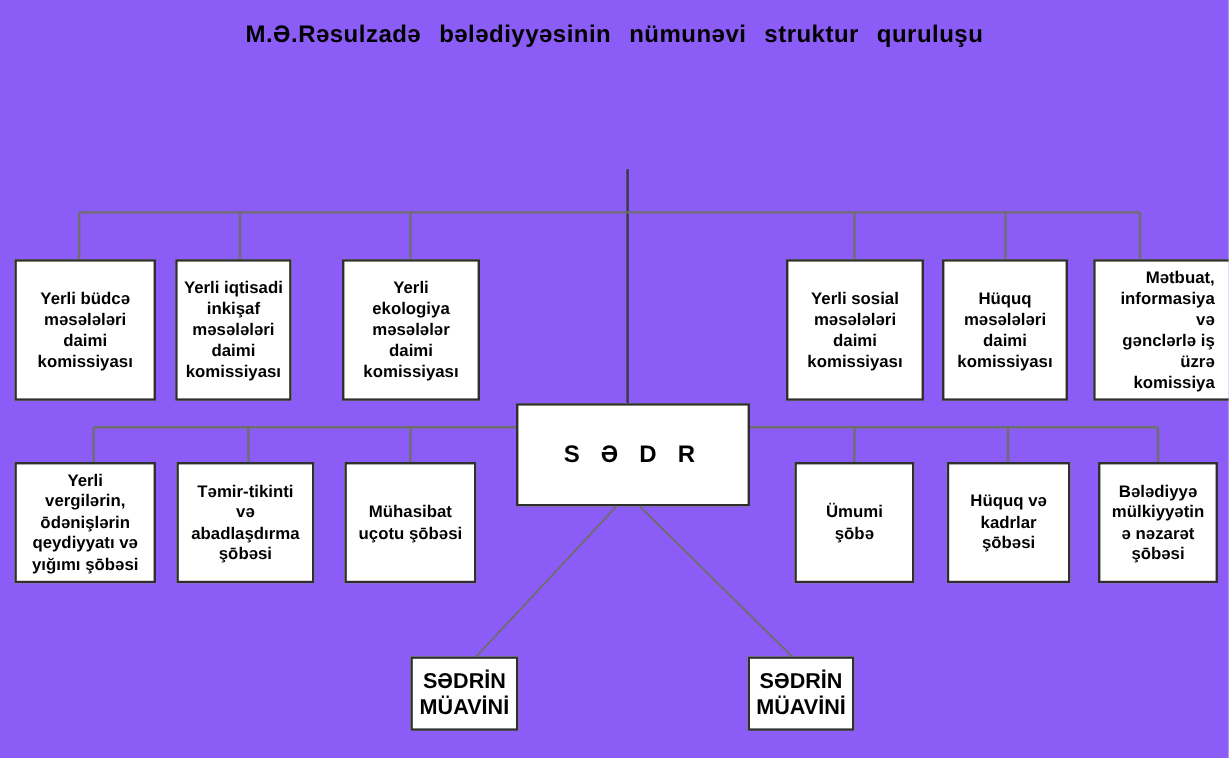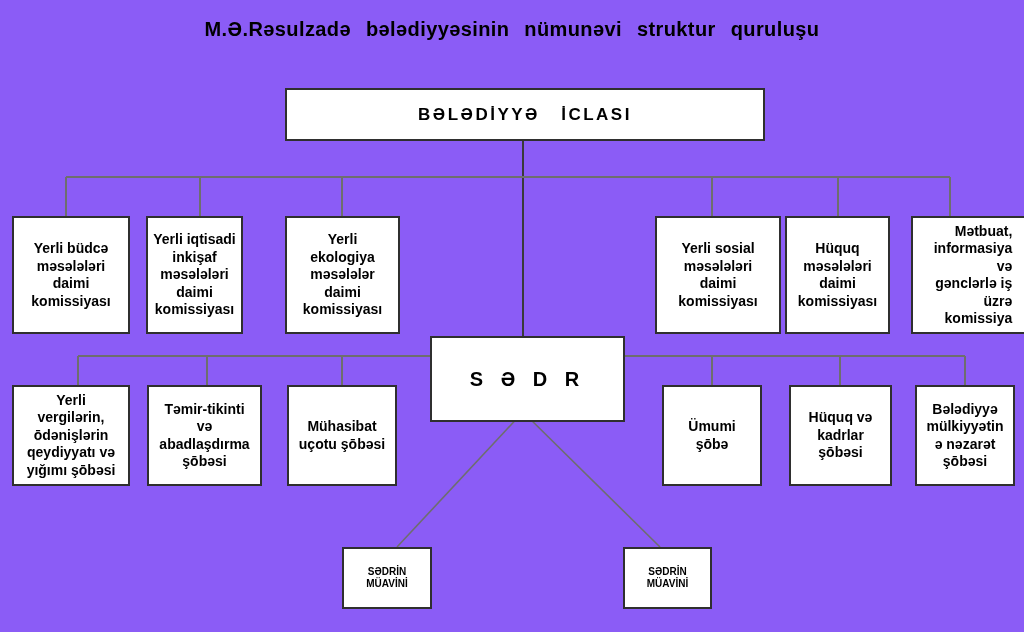--- a/index.html
+++ b/index.html
@@ -34,33 +34,33 @@
   #council{left:285px;top:88px;width:480px;height:53px;
     font-size:17px;letter-spacing:2.5px;word-spacing:14px;}
   
   #chairman{left:430px;top:336px;width:195px;height:86px;
     font-size:20px;letter-spacing:6px;}
   
   .c{top:216px;height:118px;}
   #c0{left:12px;width:118px;}
   #c1{left:146px;width:97px;}
   #c2{left:285px;width:115px;}
-  #c3{left:655px;width:126px;}
+  #c3{left:655px;width:115px;}
   #c4{left:785px;width:105px;}
   #c5{left:911px;width:124px;text-align:right;}
   
   .d{top:385px;height:101px;}
   #d0{left:12px;width:118px;}
   #d1{left:147px;width:115px;}
   #d2{left:287px;width:110px;}
   #d3{left:662px;width:100px;}
   #d4{left:789px;width:103px;}
   #d5{left:915px;width:100px;}
   
-  .dep{top:547px;height:62px;font-size:10px;}
+  .dep{top:547px;height:62px;font-size:18px;}
   #dep0{left:342px;width:90px;}
   #dep1{left:623px;width:89px;}
 </style>
 </head>
 <body>
 
 <div id="canvas">
 
   <div id="title">M.Ə.Rəsulzadə bələdiyyəsinin nümunəvi struktur quruluşu</div>
 
@@ -83,21 +83,20 @@
 
     <line x1="625" y1="356" x2="965" y2="356" stroke="#6e6e6e" stroke-width="2"></line>
     <line x1="712" y1="356" x2="712" y2="385" stroke="#6e6e6e" stroke-width="2"></line>
     <line x1="840" y1="356" x2="840" y2="385" stroke="#6e6e6e" stroke-width="2"></line>
     <line x1="965" y1="356" x2="965" y2="385" stroke="#6e6e6e" stroke-width="2"></line>
 
     <line x1="523" y1="412" x2="397" y2="547" stroke="#6e6e6e" stroke-width="1.6"></line>
     <line x1="523" y1="412" x2="660" y2="547" stroke="#6e6e6e" stroke-width="1.6"></line>
   </svg>
 
-  <div class="node" id="council">BƏLƏDİYYƏ İCLASI</div>
 
   <div class="node c" id="c0">Yerli büdcə
 məsələləri
 daimi
 komissiyası</div>
   <div class="node c" id="c1">Yerli iqtisadi
 inkişaf
 məsələləri
 daimi
 komissiyası</div>

